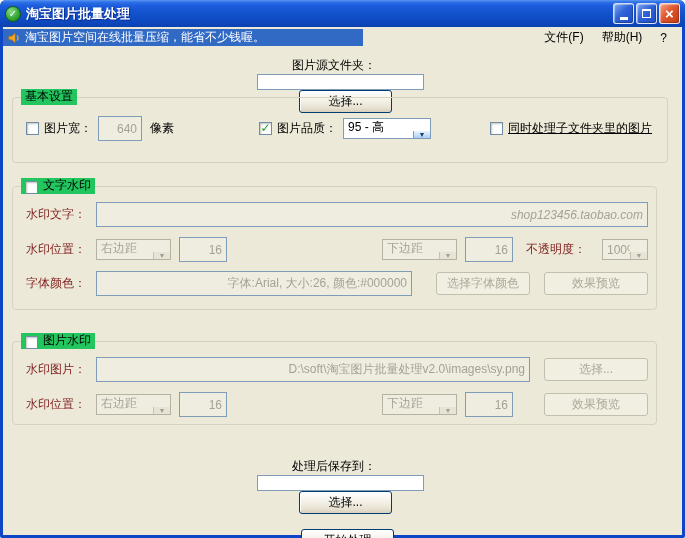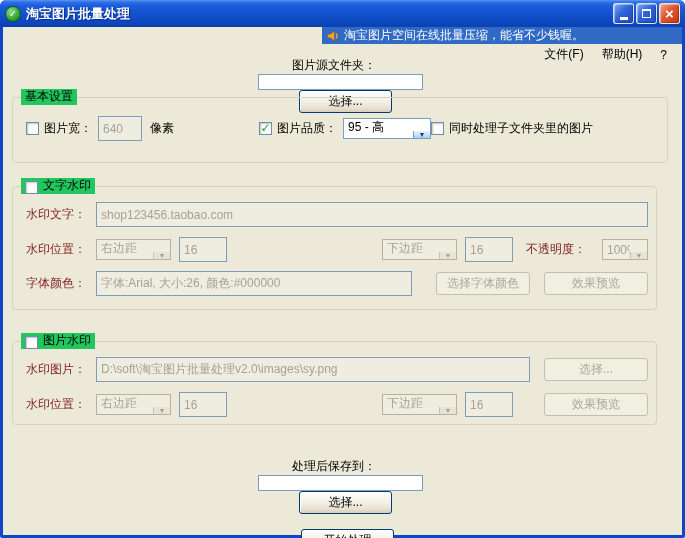--- a/index.html
+++ b/index.html
@@ -19,33 +19,33 @@
   .wbtn{width:21px;height:21px;border-radius:3px;border:1px solid rgba(255,255,255,.8);display:flex;align-items:center;justify-content:center;
     box-shadow:inset 1px 1px 1px rgba(255,255,255,.45), inset -1px -1px 1px rgba(0,0,0,.25);cursor:default;}
   .wbtn.min,.wbtn.max{background:linear-gradient(135deg,#7FA7EF 0%,#2F63D8 45%,#1E4FC4 100%);}
   .wbtn.close{background:linear-gradient(135deg,#F3A183 0%,#E0572F 45%,#C23B12 100%);}
   .glyph-min{width:8px;height:3px;background:#fff;margin-top:9px;}
   .glyph-max{width:9px;height:9px;border:1px solid #fff;border-top:2px solid #fff;}
   .glyph-x{color:#fff;font-size:15px;font-weight:bold;line-height:1;margin-top:-1px;}
 
   
   .client{background:#ECE9D8;height:508px;position:relative;}
-  .menubar{height:21px;display:flex;align-items:flex-end;flex-direction:column;}
+  .menubar{height:21px;display:flex;align-items:center;}
   .banner{width:360px;background:#316AC5;color:#fff;display:flex;align-items:center;gap:4px;padding:0 4px;white-space:nowrap;}
   .menus{margin-left:auto;display:flex;align-items:center;margin-right:6px;}
   .menu-item{padding:2px 9px;cursor:default;}
   .body{position:relative;height:487px;}
   .row{position:absolute;left:10px;right:14px;height:23px;display:flex;align-items:center;flex-direction:column;}
 
   
   .lbl{white-space:nowrap;}
   .lbl.dis{color:#7f1d1d;}
-  .txt{height:25px;border:1px solid #7F9DB9;background:#fff;padding:0 4px;font:12px "Liberation Sans","DejaVu Sans",sans-serif;color:#000;outline:none;}
+  .txt{height:25px;border:1px solid #7F9DB9;background:#fff;padding:0 4px;font:12px "Liberation Sans","DejaVu Sans",sans-serif;color:#000;outline:none;text-align:right;}
   .txt.dis{background:#EFEDE0;color:#A5A295;}
-  .grow{flex:1;}
+  .grow{flex:1;font-style:italic;}
   .btn{height:23px;border:1px solid #003C74;border-radius:3px;color:#000;font:12px "Liberation Sans","DejaVu Sans",sans-serif;
     background:linear-gradient(180deg,#FFFFFF 0%,#F4F1E8 45%,#E8E2D2 80%,#D8CFBC 100%);box-shadow:inset 1px 1px 0 #fff;cursor:default;}
   .btn.dis{border:1px solid #C3BFAD;background:#F1EFE2;color:#ACA899;box-shadow:none;}
   .combo{height:21px;border:1px solid #7F9DB9;background:#fff;display:flex;align-items:flex-end;}
   .combo-text{flex:1;padding:2px 4px;white-space:nowrap;overflow:hidden;}
   .combo-btn{width:17px;flex:none;display:flex;align-items:center;justify-content:center;font-size:7px;color:#1C3E6E;
     background:linear-gradient(180deg,#E9F3FD 0%,#CBE3FB 50%,#A8CCF5 100%);border-left:1px solid #7F9DB9;}
   .combo.dis{border-color:#B5B2A4;background:#EFEDE0;}
   .combo.dis .combo-text{color:#A5A295;}
   .combo.dis .combo-btn{background:#E7E4D5;border-left:1px solid #C5C2B2;color:#A19F93;}
@@ -126,21 +126,21 @@
           <span class="cbw" style="margin-left:85px;">
             <span class="cb checked">
                 <span class="tick">✓</span>
               </span>
             <span class="lbl">图片品质：</span>
           </span>
           <div class="combo w88" style="margin-left:6px;">
             <span class="combo-text">95 - 高</span>
             <span class="combo-btn">▼</span>
           </div>
-          <span class="cbw" style="">
+          <span class="cbw" style="margin-left:59px;text-decoration:underline;">
             <span class="cb"></span>
             <span class="lbl">同时处理子文件夹里的图片</span>
           </span>
         </div>
       </div>
 
       <div class="group" style="top:138px;width:645px;height:124px;">
         <span class="legend">
           <span class="cb"></span>
           <span>文字水印</span>

